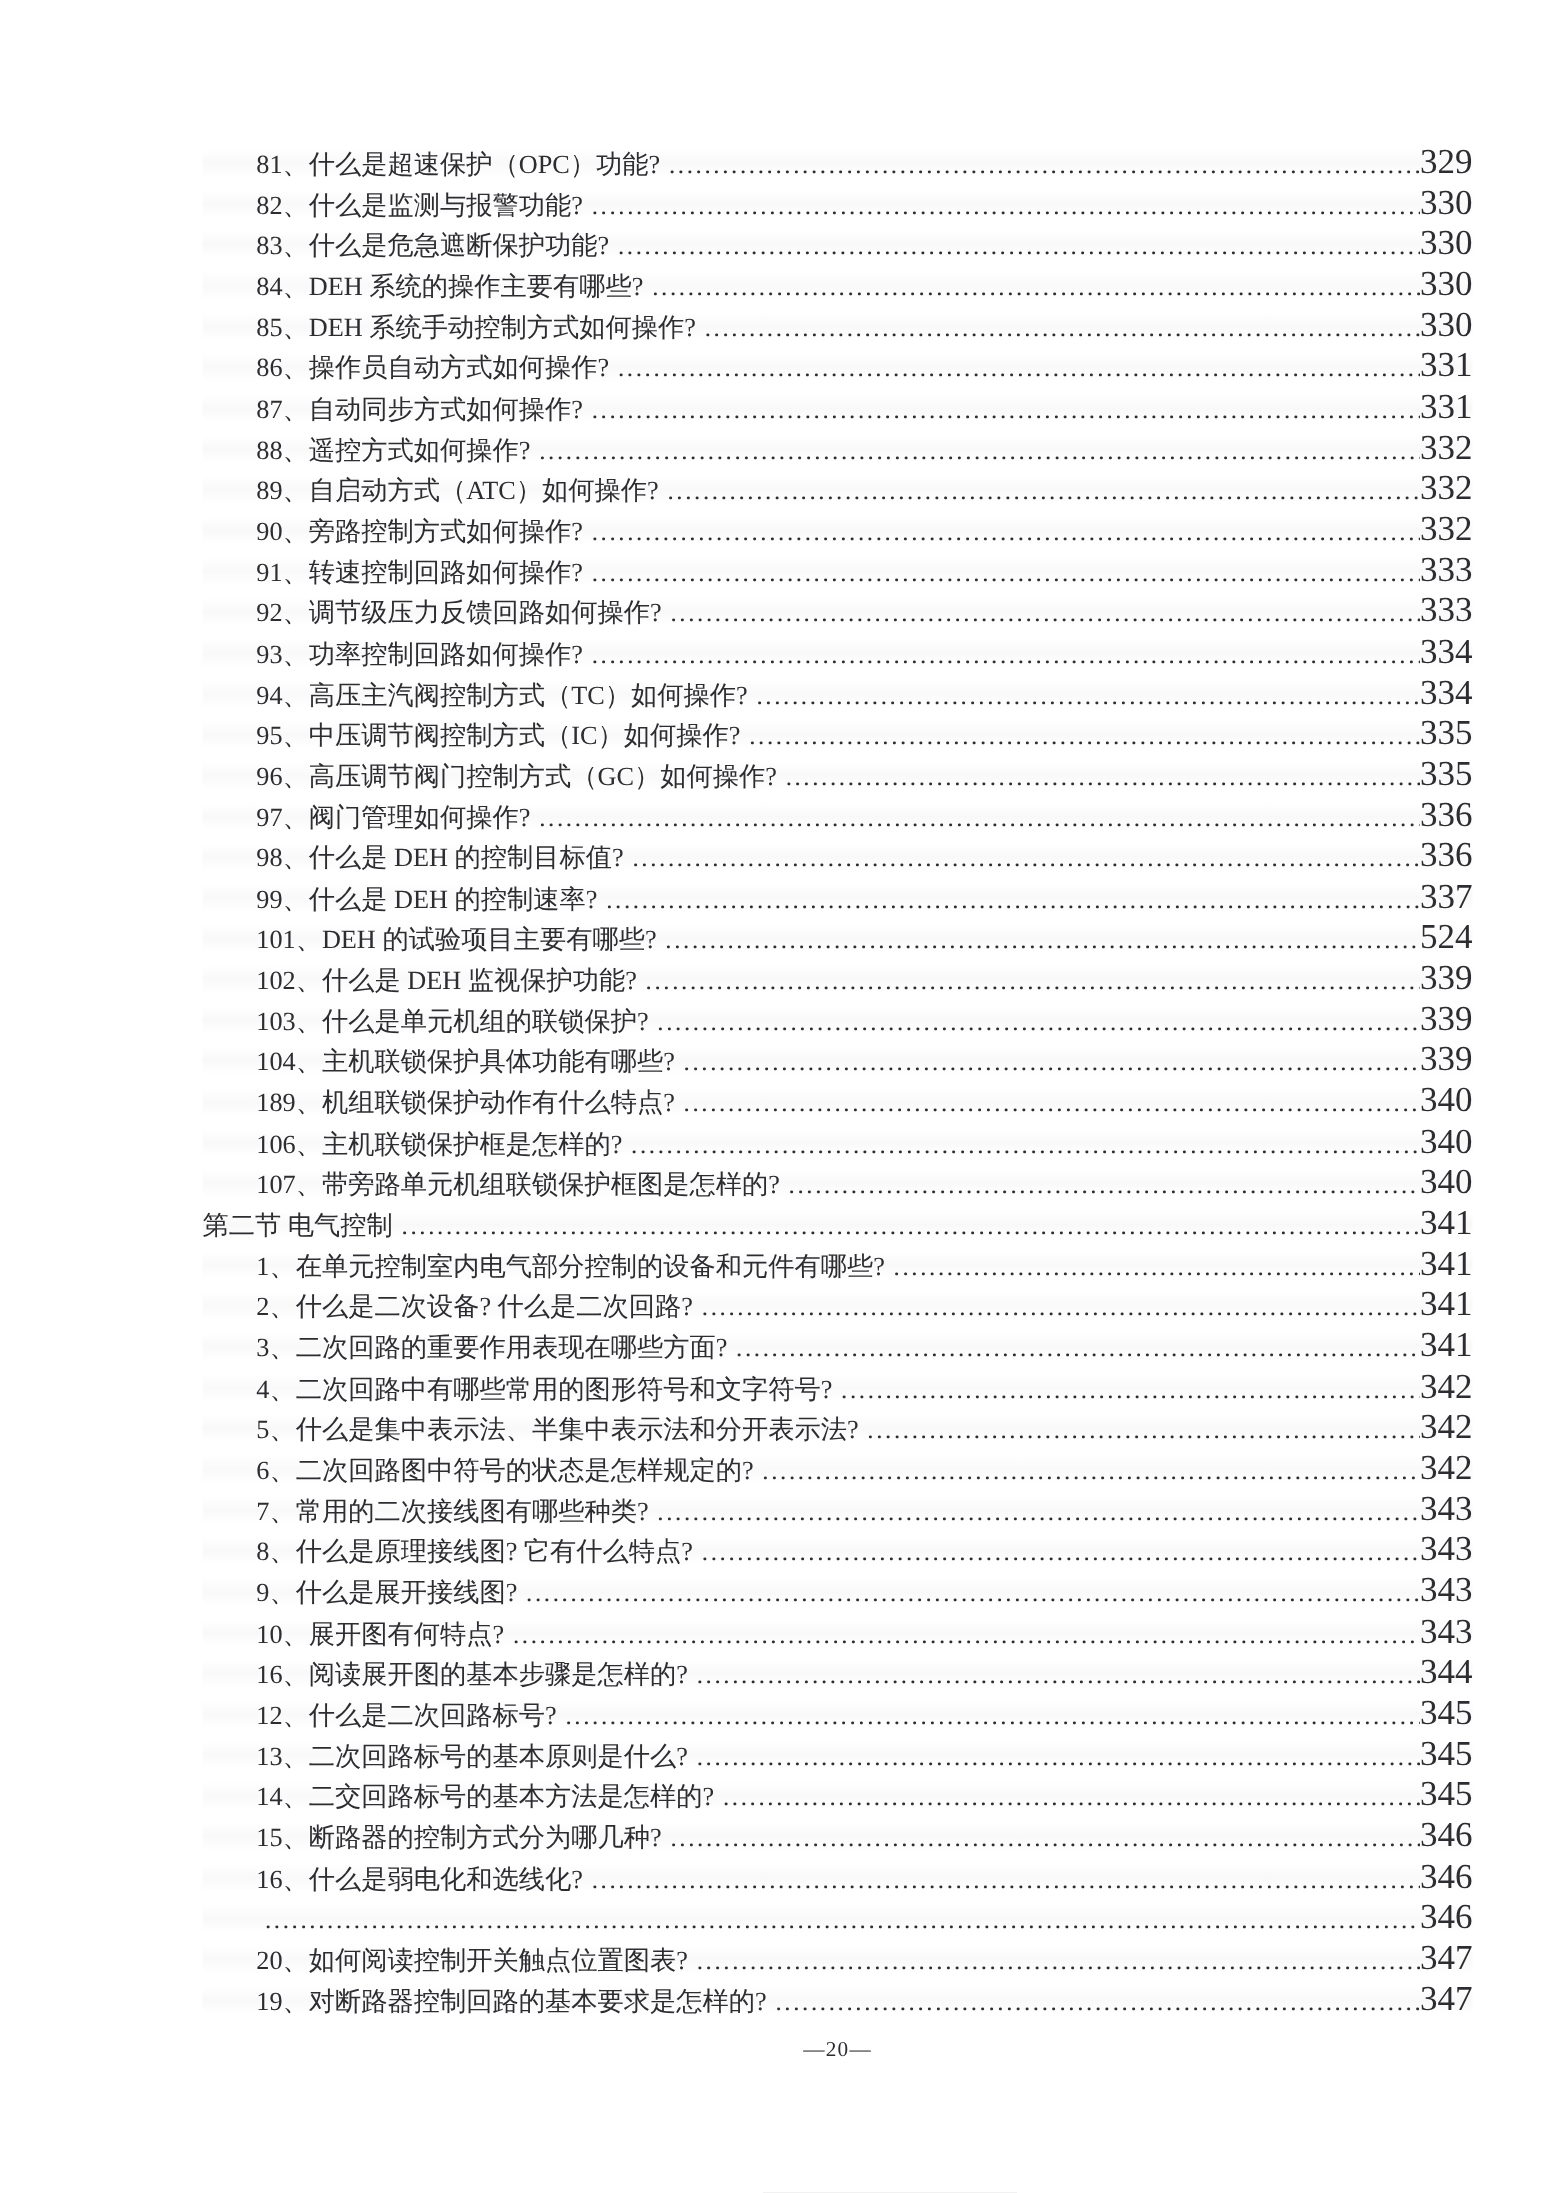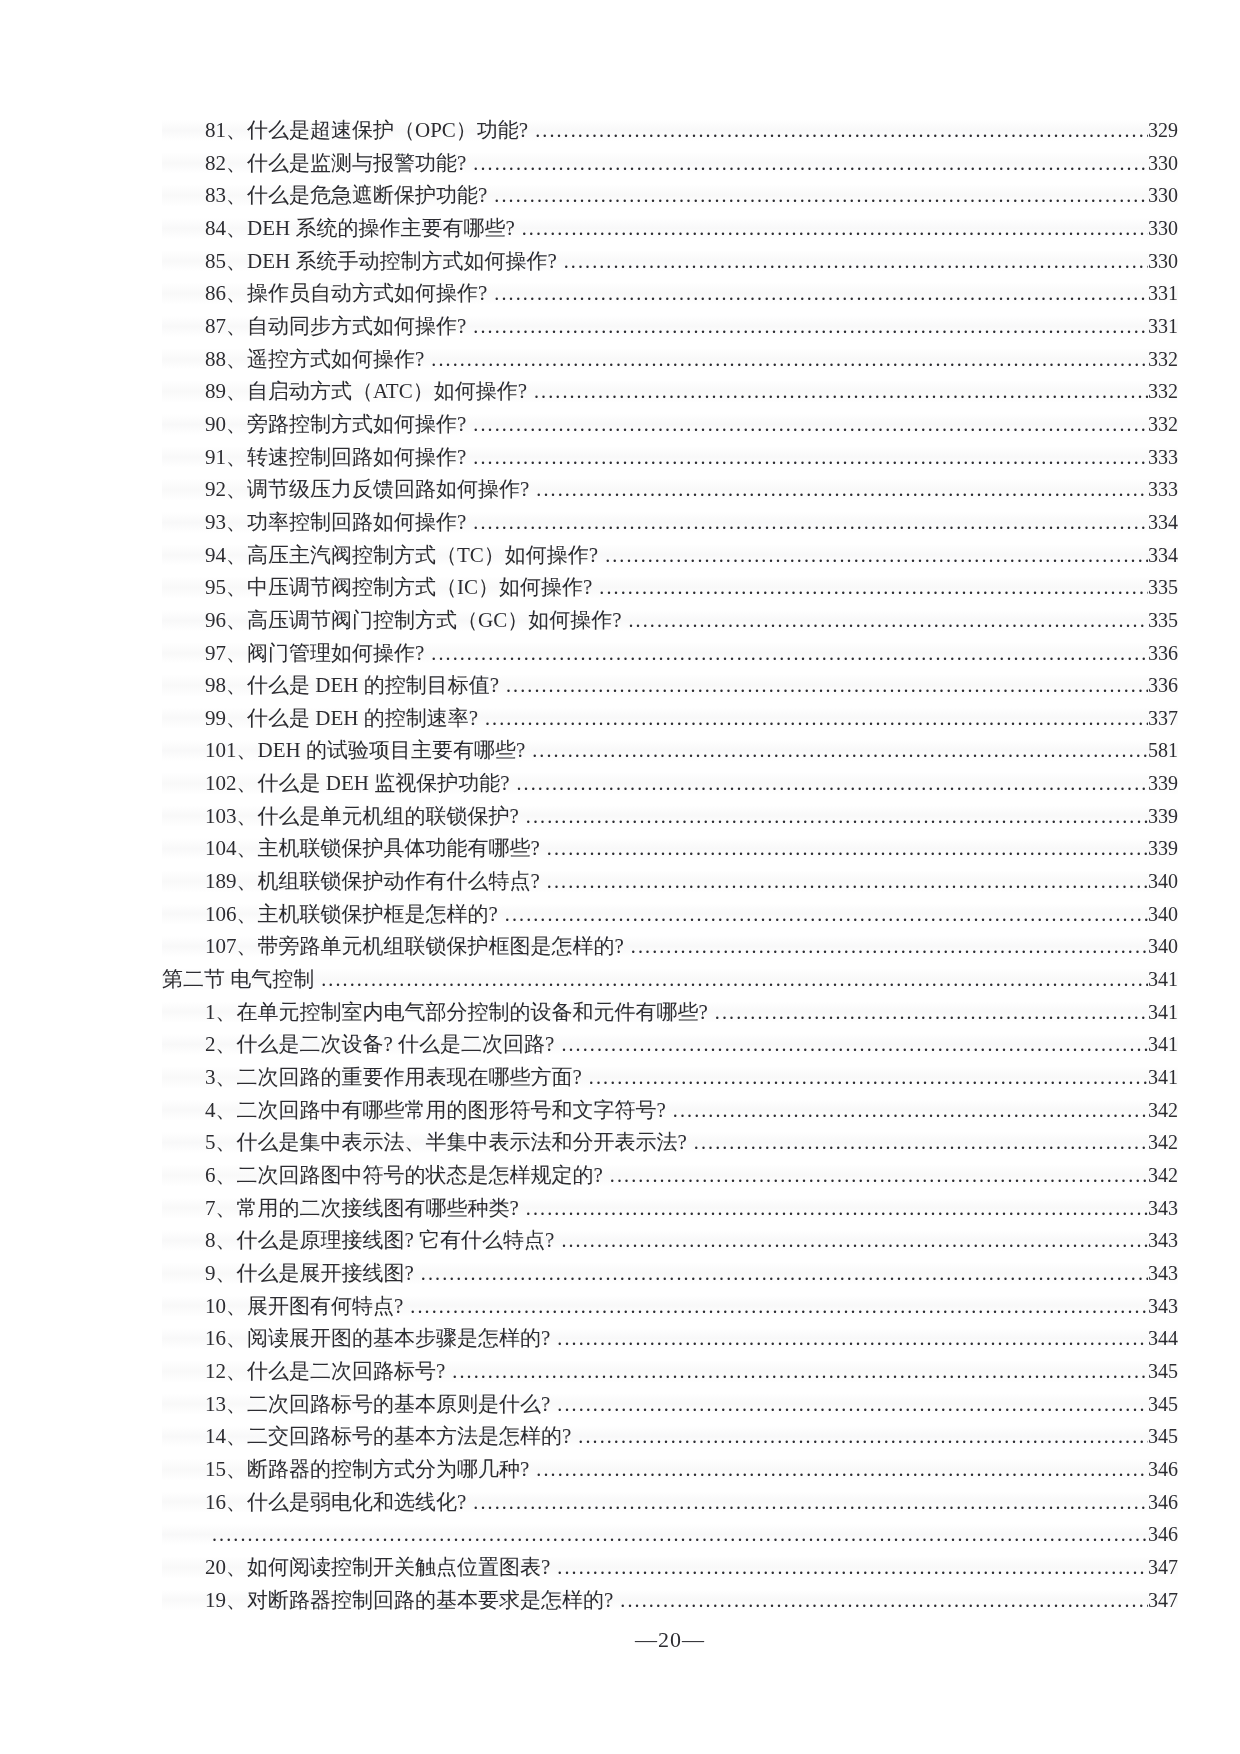--- a/index.html
+++ b/index.html
@@ -36,26 +36,26 @@
     letter-spacing: 2.1px;
     color: #2c2c31;
     min-width: 0;
   }
   .dot-leader::after {
     content: "..................................................................................................................................................................................................................";
   }
   .toc-pagenum {
     white-space: nowrap;
     flex: 0 0 auto;
-    font-size: 20px;
+    font-size: 28px;
   }
   .page-footer {
     margin-top: 8px;
     text-align: center;
-    font-size: 22px;
+    font-size: 17px;
     line-height: 32px;
     letter-spacing: 1px;
   }
 </style>
 </head>
 <body>
 
 <div class="page">
   <div class="toc" id="toc-list">
       <div class="toc-row entry">
@@ -149,21 +149,21 @@
     <span class="toc-pagenum">336</span>
   </div>
       <div class="toc-row entry">
     <span class="toc-label">99、什么是 DEH 的控制速率?</span>
     <span class="dot-leader"></span>
     <span class="toc-pagenum">337</span>
   </div>
       <div class="toc-row entry">
     <span class="toc-label">101、DEH 的试验项目主要有哪些?</span>
     <span class="dot-leader"></span>
-    <span class="toc-pagenum">581</span>
+    <span class="toc-pagenum">524</span>
   </div>
       <div class="toc-row entry">
     <span class="toc-label">102、什么是 DEH 监视保护功能?</span>
     <span class="dot-leader"></span>
     <span class="toc-pagenum">339</span>
   </div>
       <div class="toc-row entry">
     <span class="toc-label">103、什么是单元机组的联锁保护?</span>
     <span class="dot-leader"></span>
     <span class="toc-pagenum">339</span>

